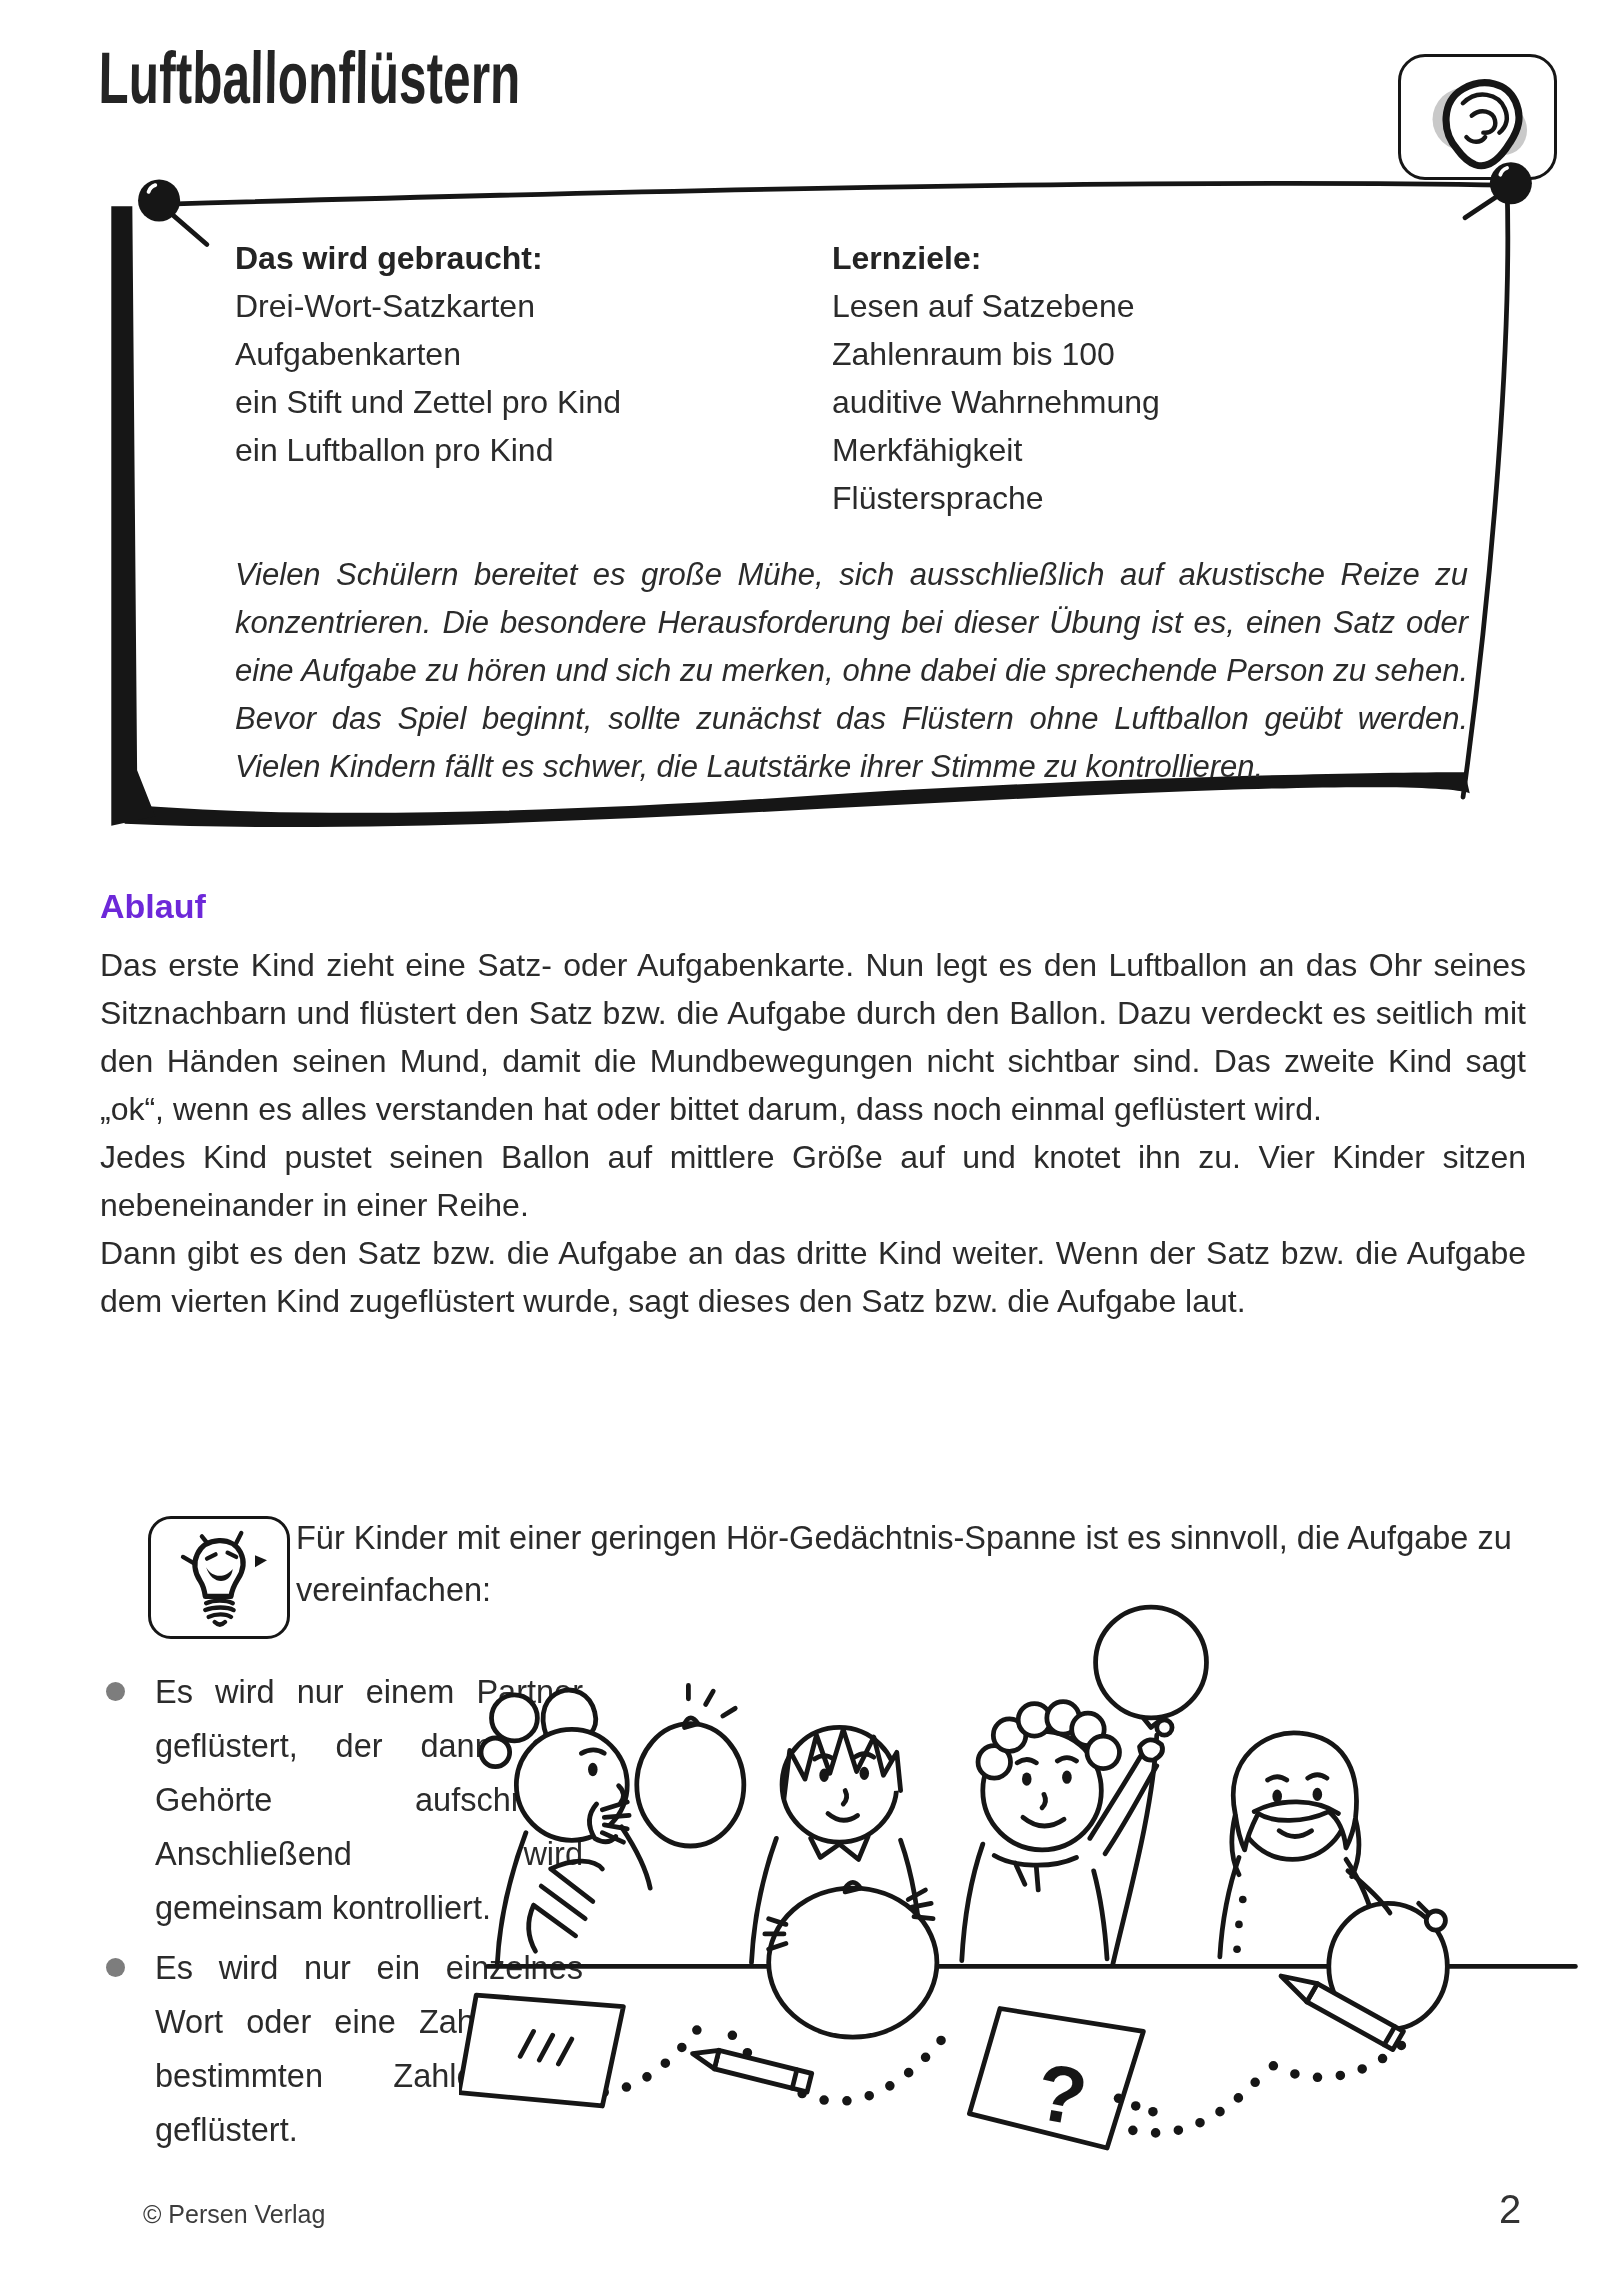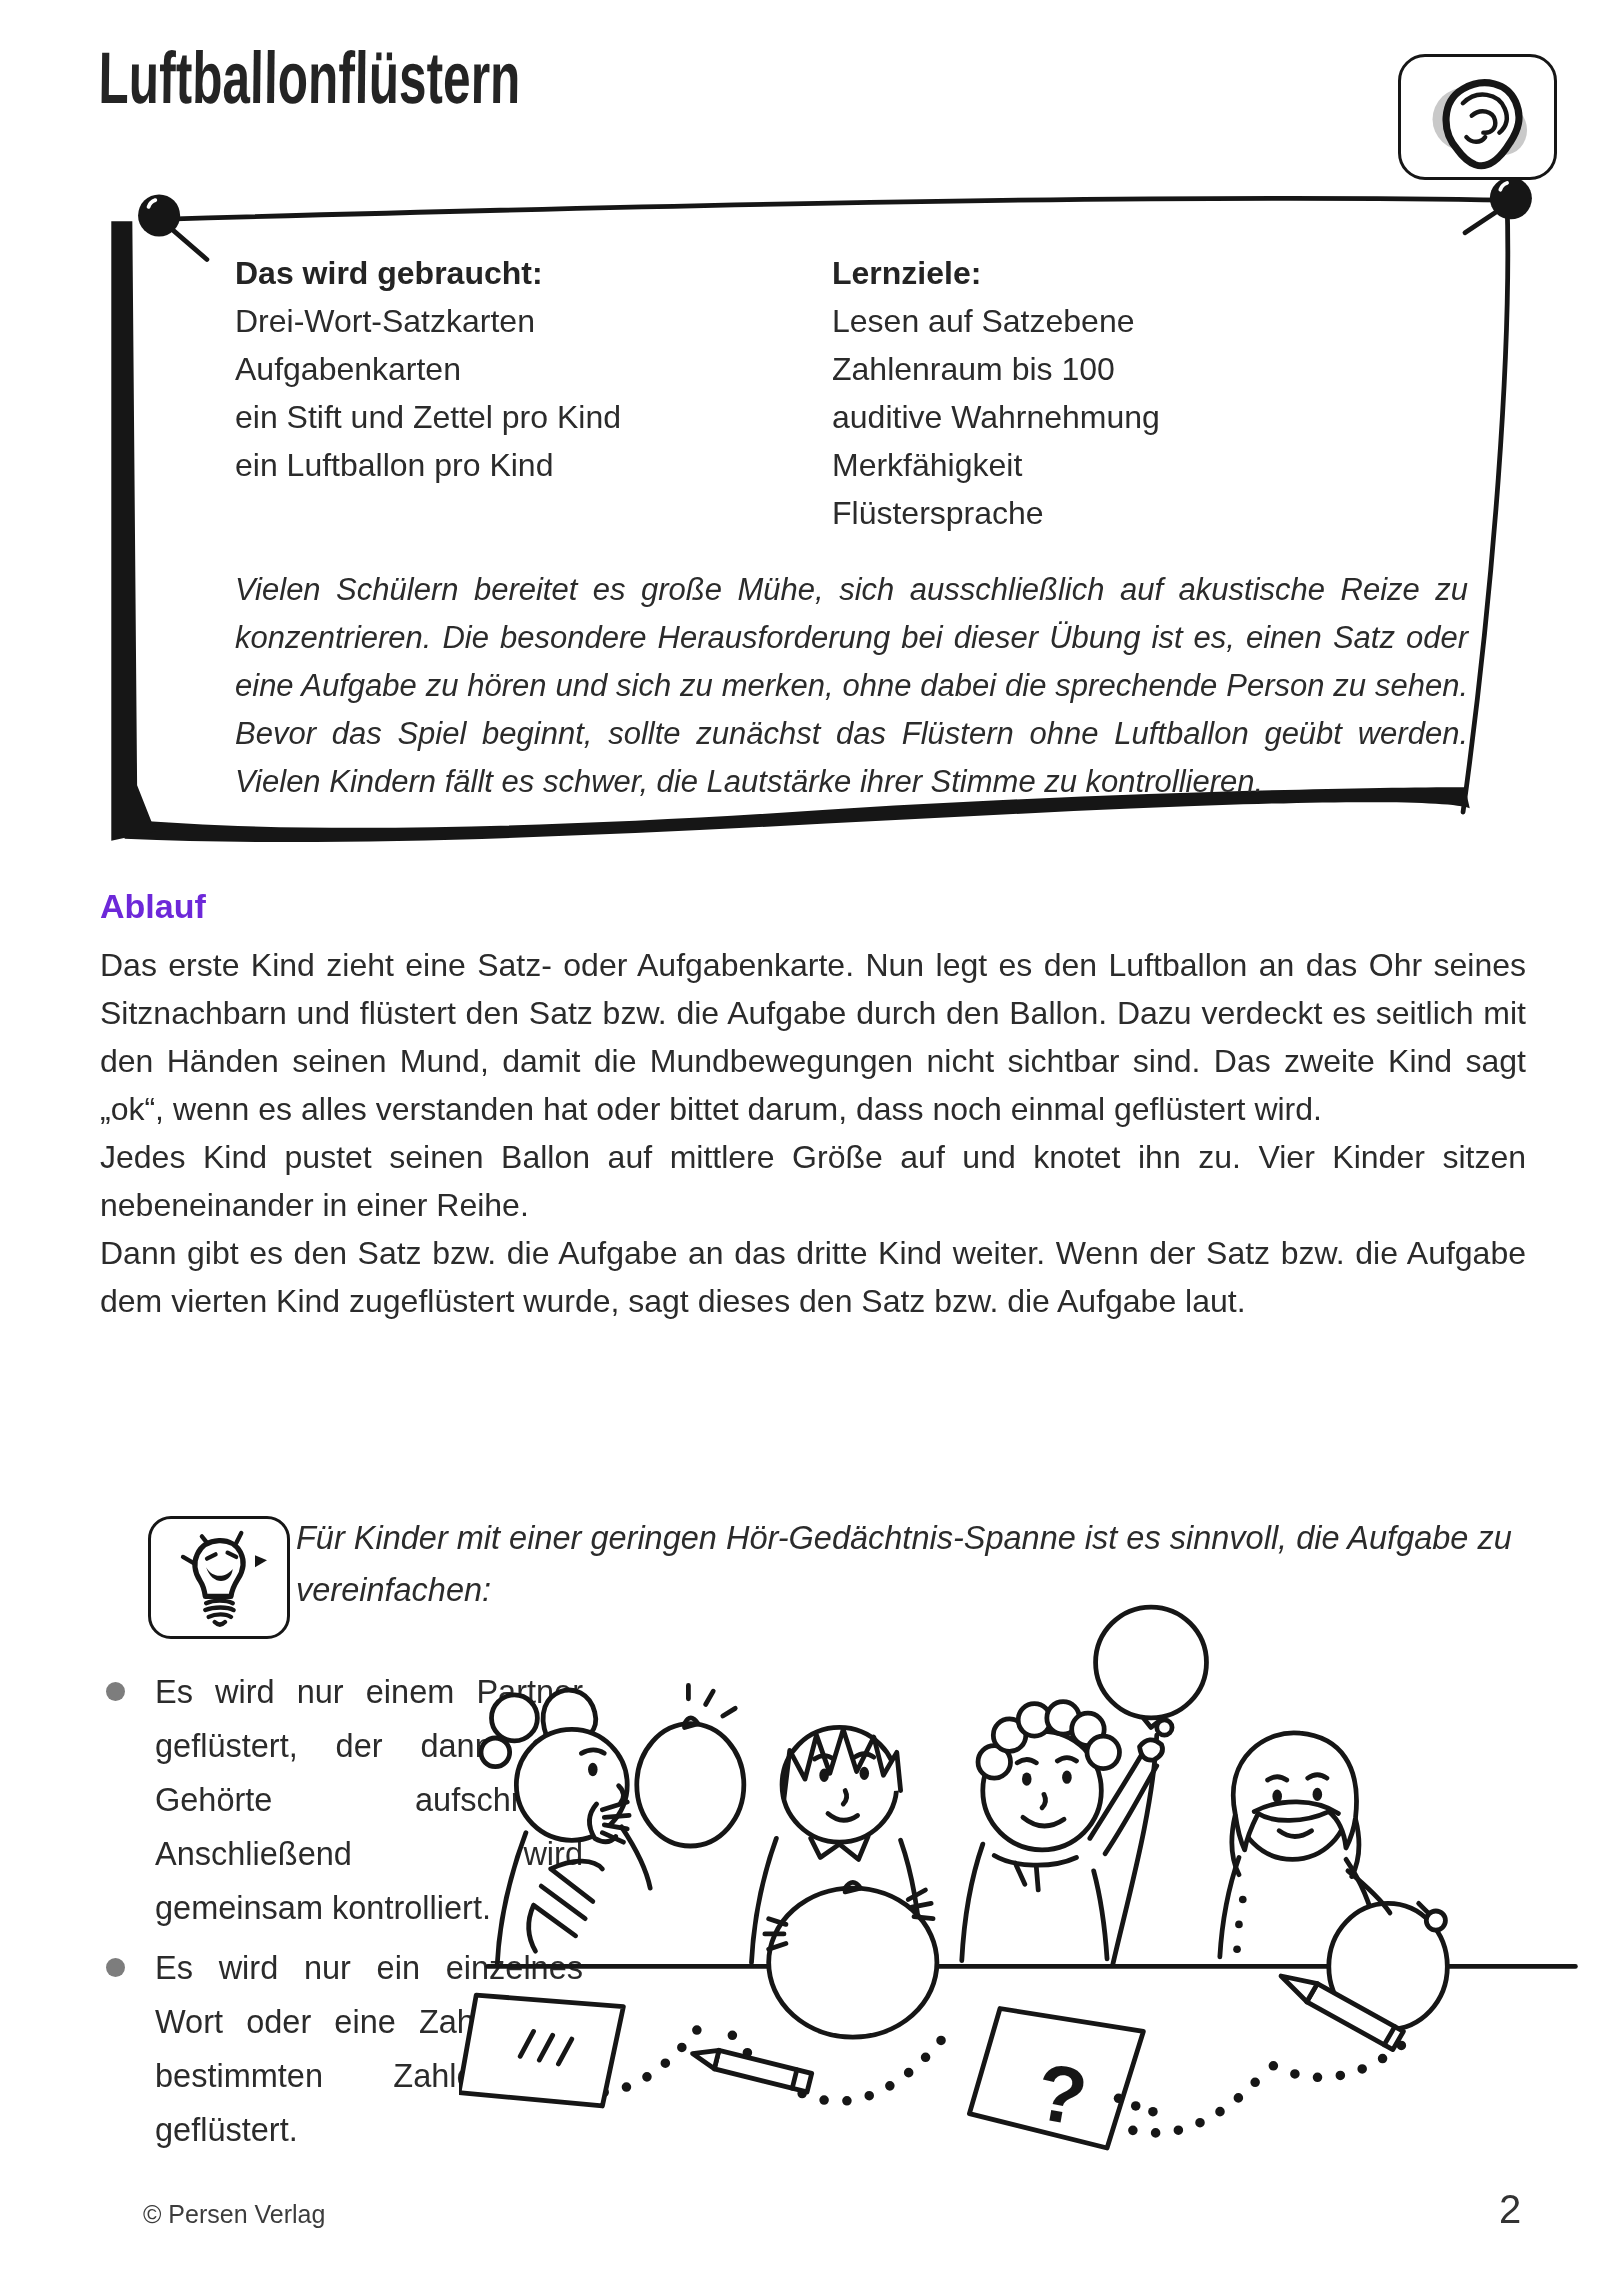--- a/index.html
+++ b/index.html
@@ -18,21 +18,21 @@
     transform:scaleX(.68) skewX(-1deg);transform-origin:left top;
     letter-spacing:0px;white-space:nowrap;
   }
   
   .ear-box{
     position:absolute;left:1398px;top:54px;width:153px;height:120px;
     border:3.8px solid #161616;border-radius:27px;background:#fff;
     display:flex;align-items:center;justify-content:center;
   }
   
-  .pinboard{position:absolute;left:96px;top:174px;width:1477px;height:690px;}
+  .pinboard{position:absolute;left:96px;top:159px;width:1477px;height:690px;}
   .frame-svg{position:absolute;left:0;top:0;width:100%;height:100%;}
   .board-content{position:absolute;left:139px;top:75px;width:1243px;}
   .cols{display:flex;}
   .col-left{width:597px;}
   .col-right{flex:1;}
   .box-head{font-size:32px;line-height:48px;font-weight:700;color:#242424;}
   .box-item{font-size:32px;line-height:48px;color:#2b2b2b;}
   .note{
     margin-top:29px;width:1233px;
     font-size:31px;line-height:48px;font-style:italic;
@@ -42,21 +42,21 @@
   .ablauf{position:absolute;left:100px;top:887px;width:1426px;}
   .ablauf-head{font-size:34px;font-weight:700;color:#6d28d9;margin:0 0 15.3px 0;}
   .para{font-size:32px;line-height:48px;text-align:justify;margin:0;color:#2b2b2b;}
   
   .tip-row{position:absolute;left:100px;top:1512px;width:1467px;}
   .bulb-box{
     position:absolute;left:48px;top:3.8px;width:136px;height:117px;
     border:3.8px solid #161616;border-radius:23px;background:#fff;
     display:flex;align-items:center;justify-content:center;
   }
-  .tip-text{margin-left:196px;width:1271px;font-size:32.5px;line-height:52px;color:#2b2b2b;font-style:italic;}
+  .tip-text{margin-left:196px;width:1271px;font-size:32.5px;line-height:52px;color:#2b2b2b;}
   
   .bullets{position:absolute;left:100px;top:1665px;width:483px;}
   .bullet{position:relative;padding-left:55px;font-size:32.5px;line-height:54px;text-align:justify;color:#2b2b2b;margin-bottom:5.7px;}
   .bullet .dot{
     position:absolute;left:5.7px;top:17px;width:19px;height:19px;border-radius:50%;
     background:#7d7d7d;
   }
   
   .illustration{position:absolute;left:459px;top:1582px;width:1147px;height:593px;}
   

